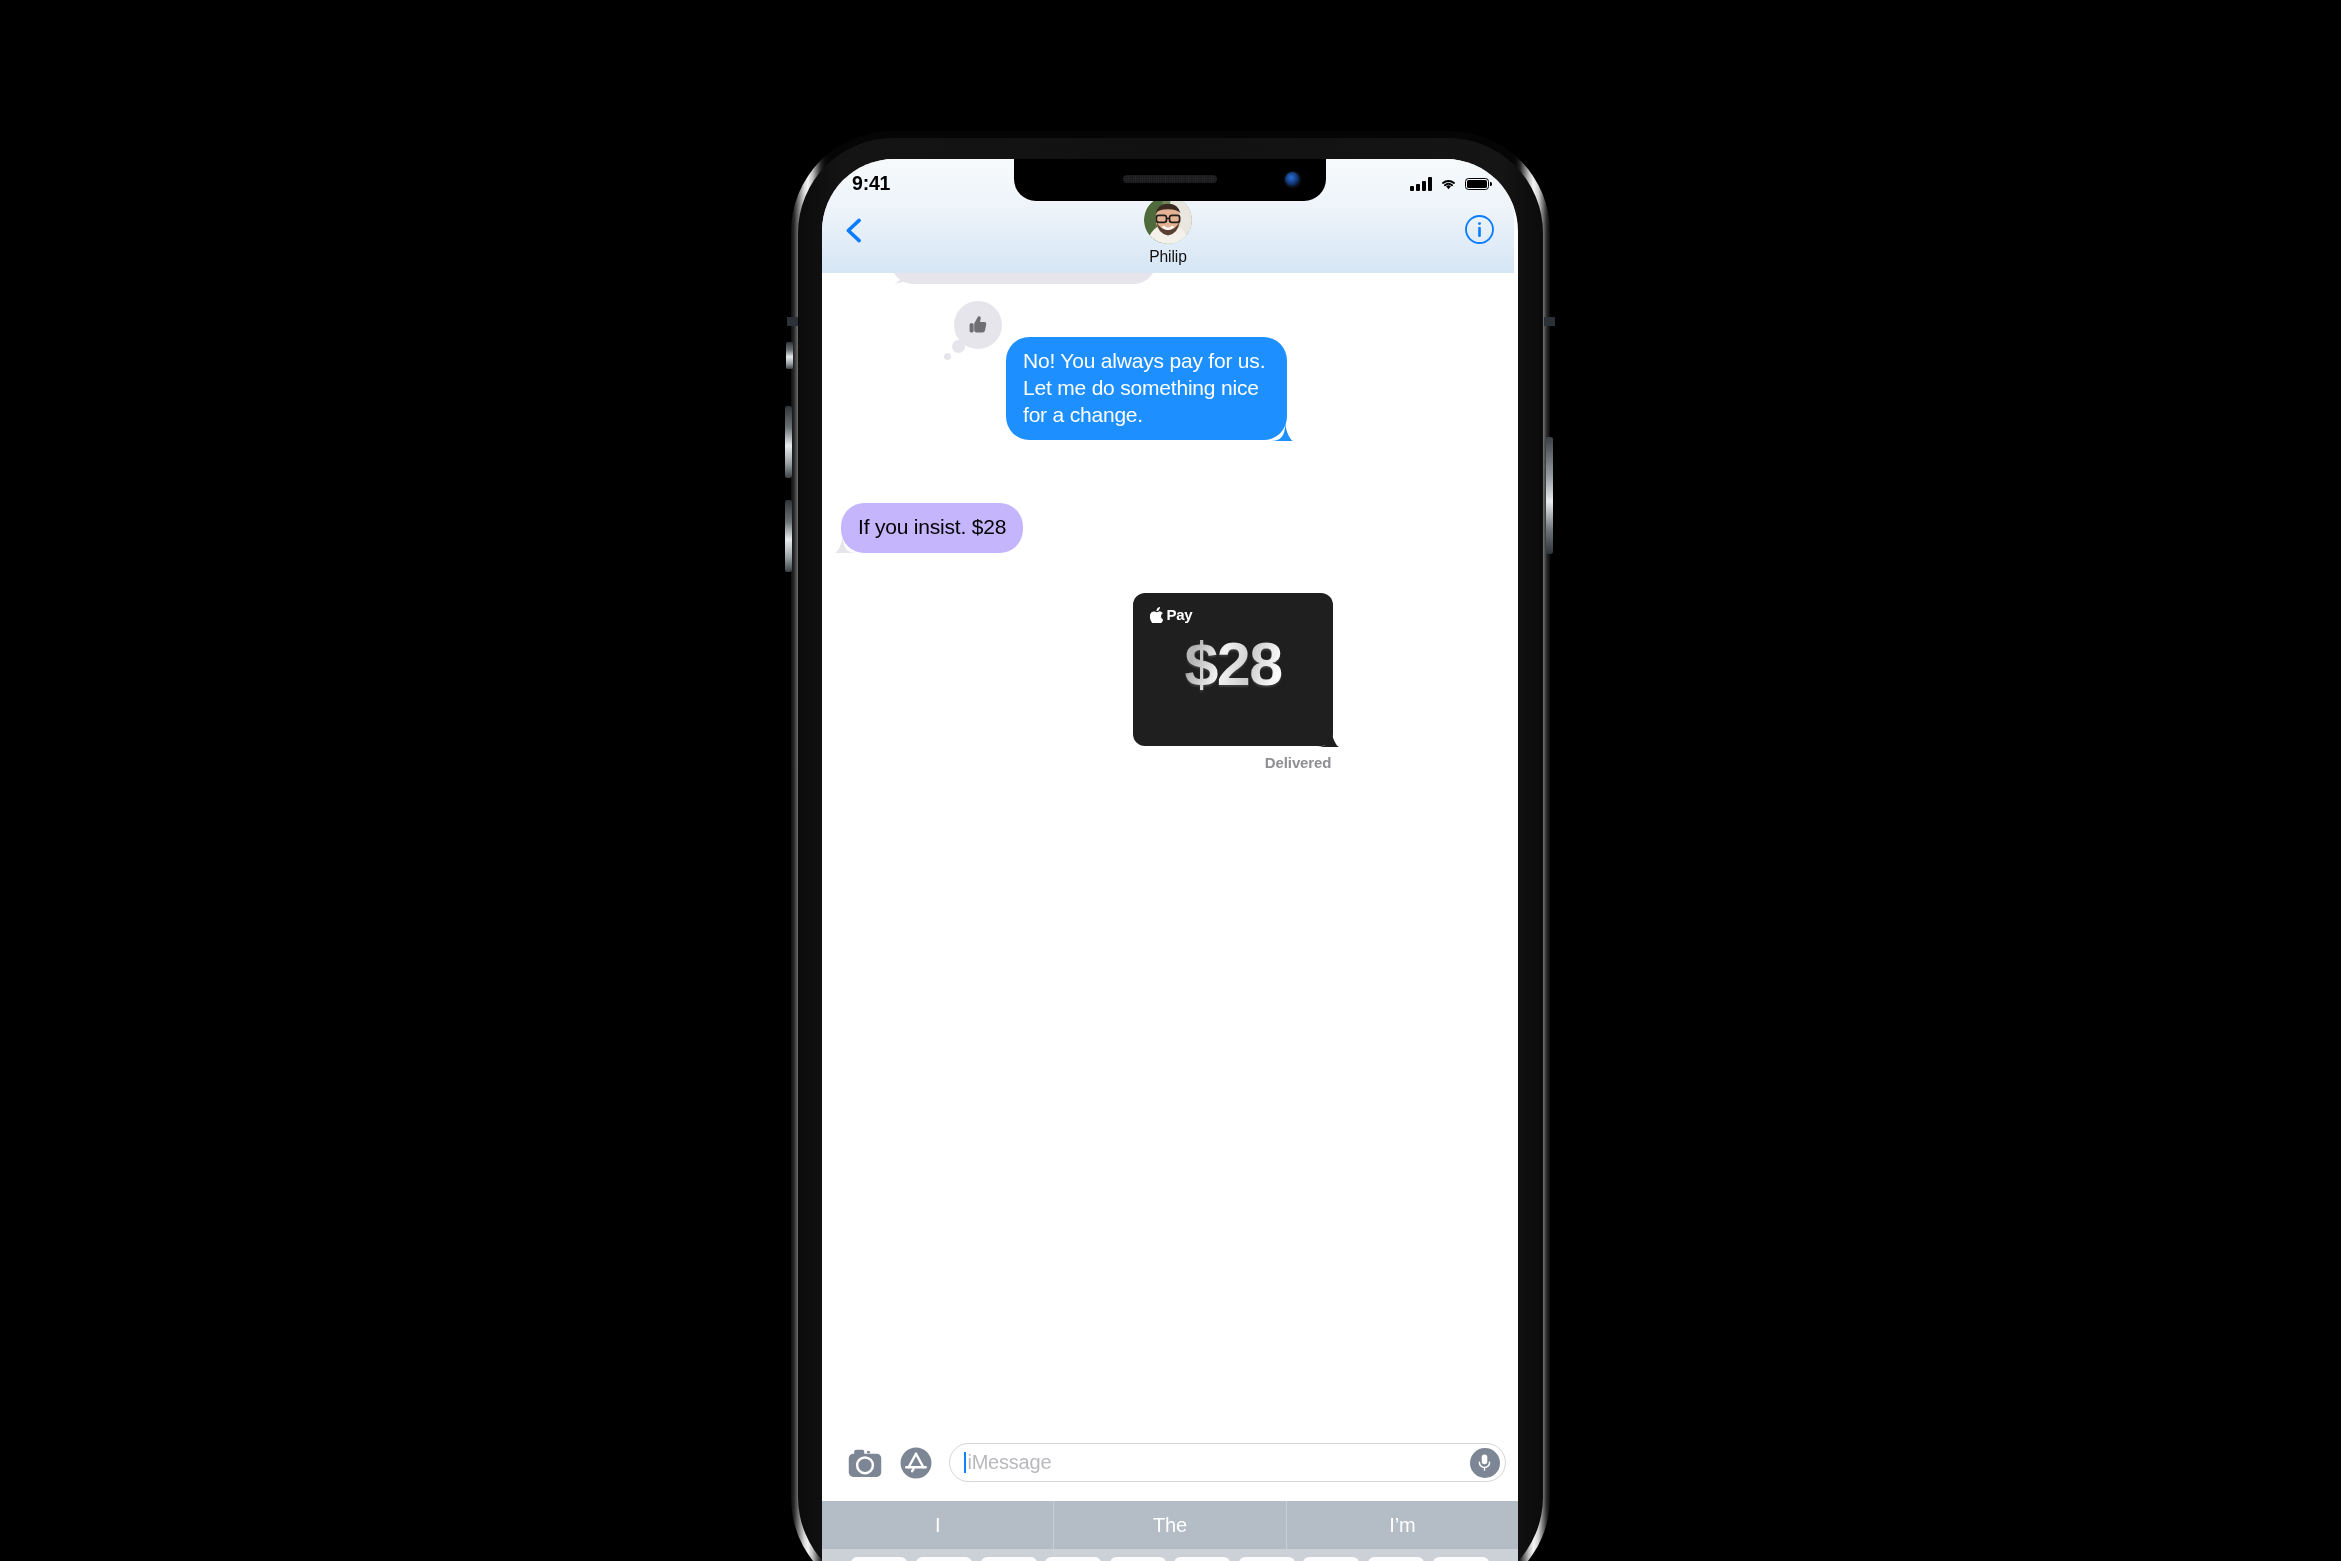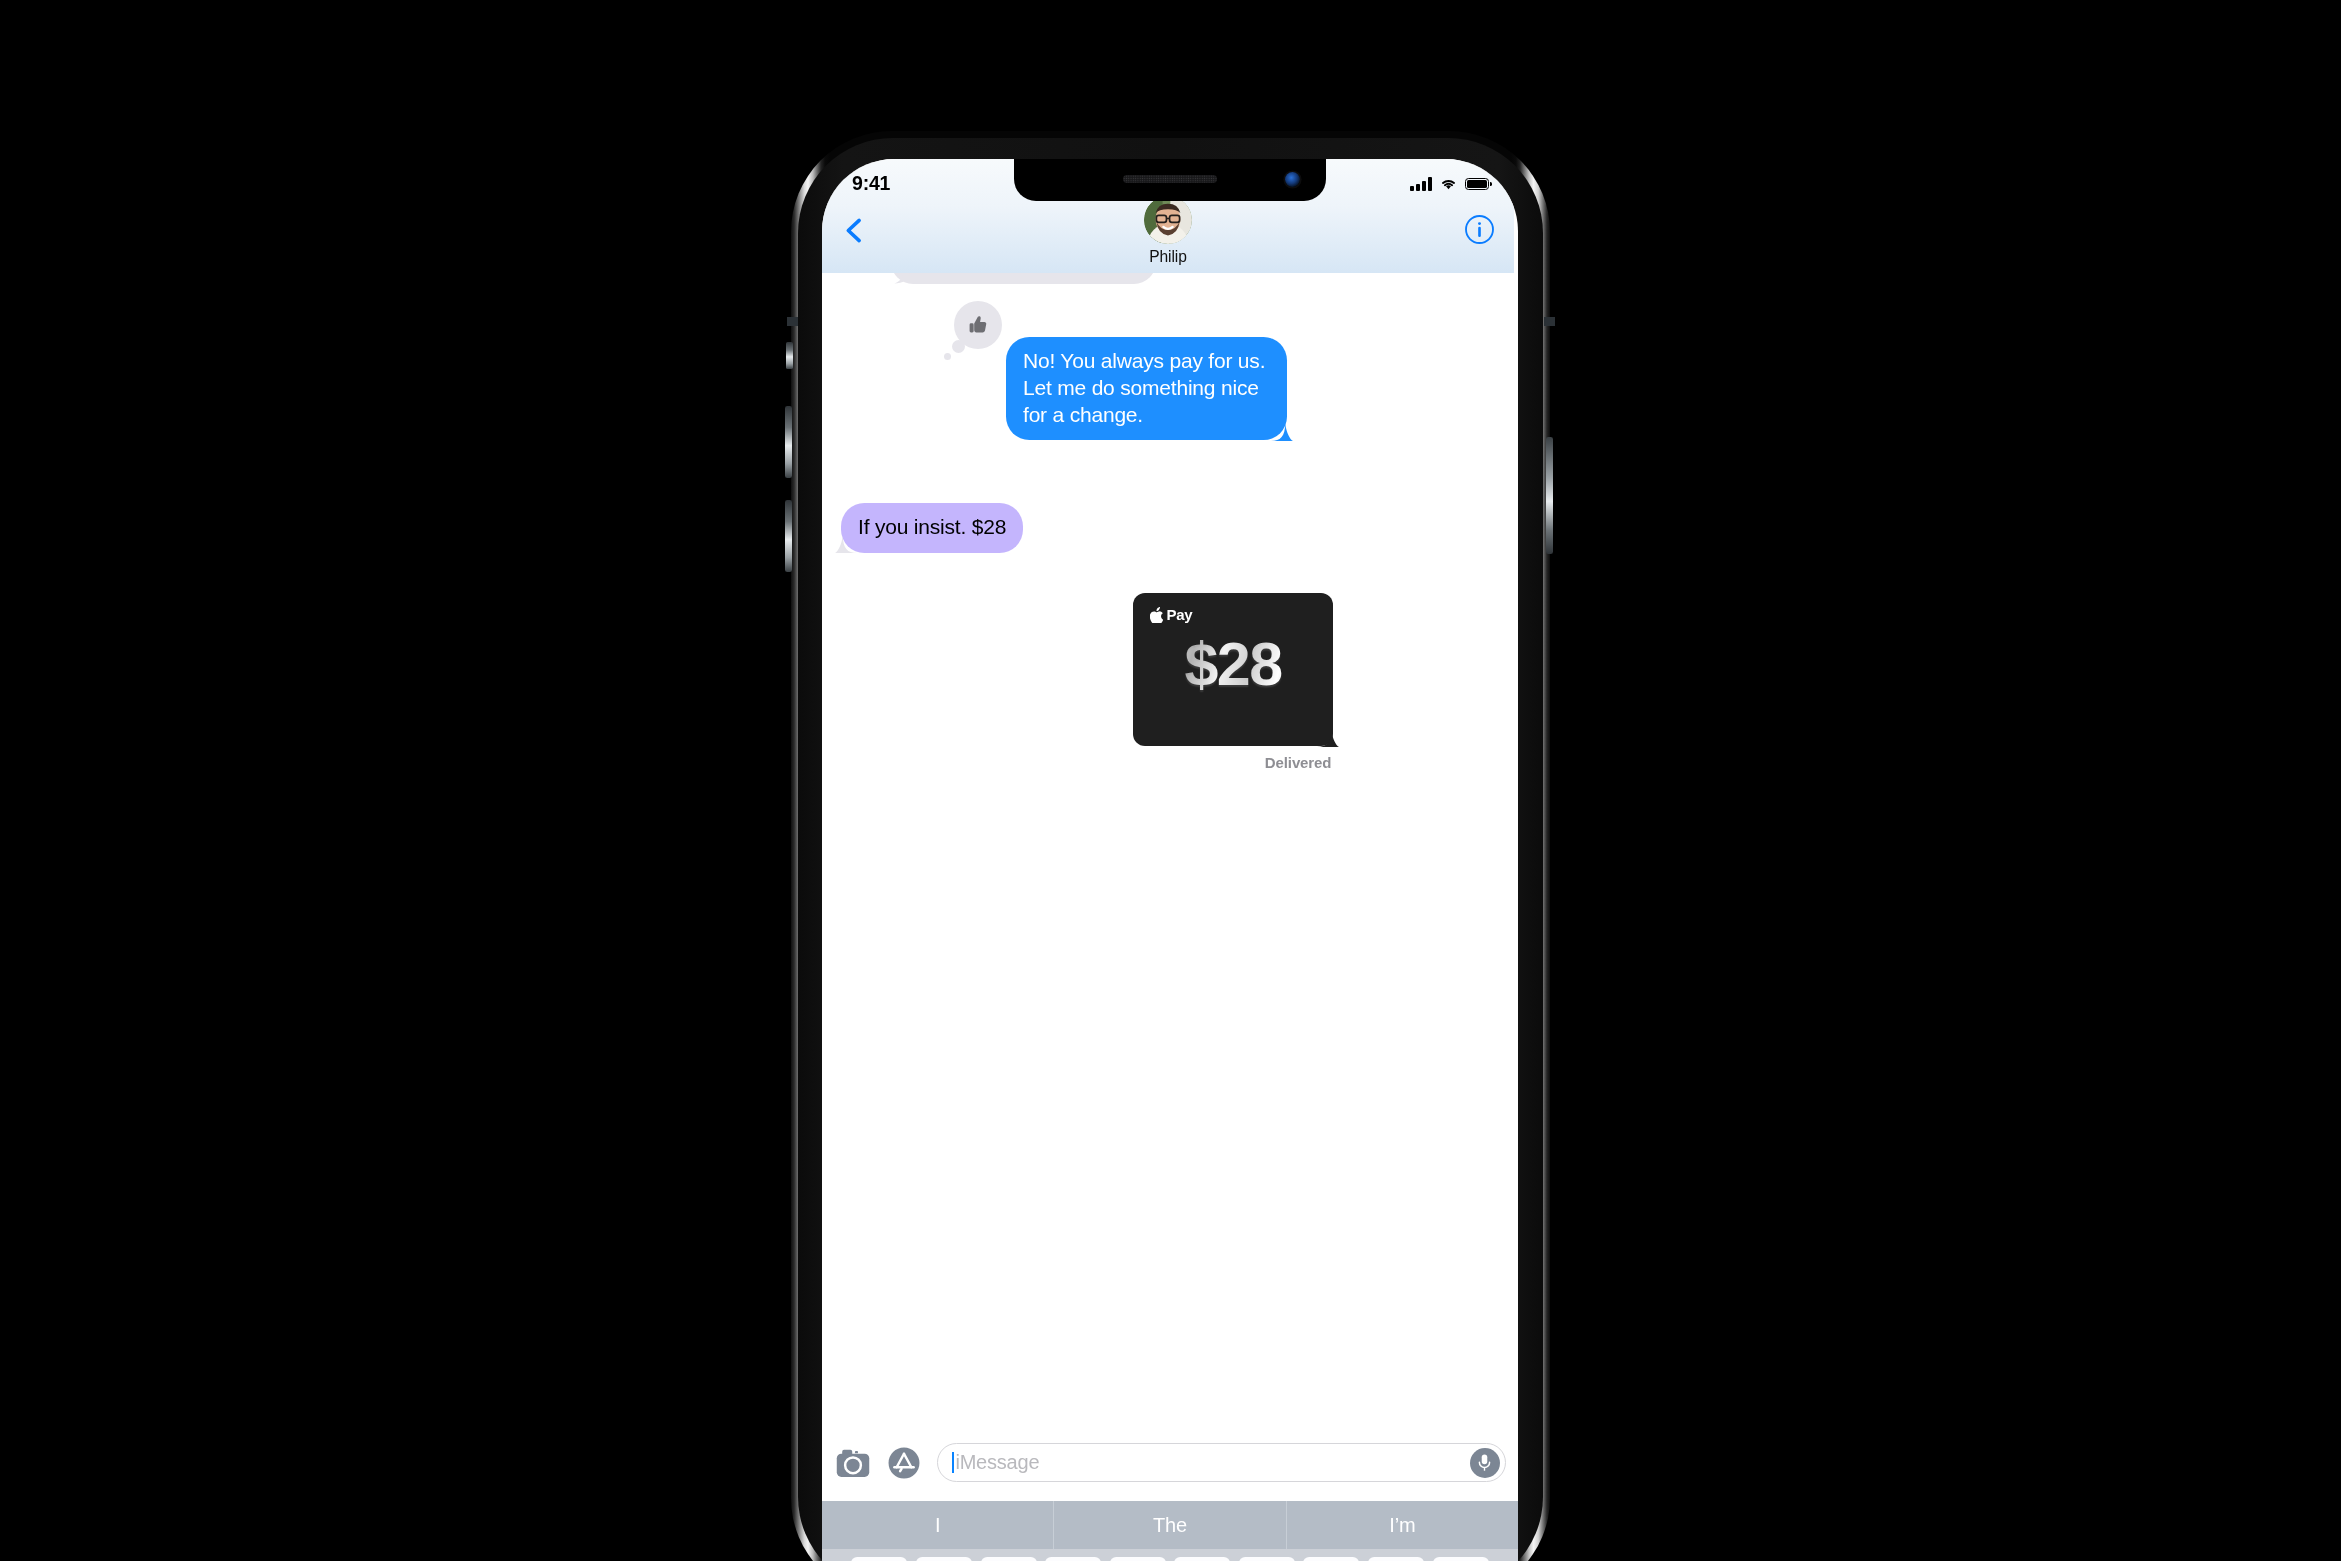--- a/index.html
+++ b/index.html
@@ -122,21 +122,21 @@
      font-size:61px; font-weight:700; letter-spacing:-1.6px; line-height:1;
      background:linear-gradient(105deg,#ffffff 0%,#e3e3e3 16%,#a9a9a9 30%,#f2f2f2 44%,#c8c8c8 58%,#ffffff 72%,#b5b5b5 86%,#eaeaea 100%);
      -webkit-background-clip:text; background-clip:text; color:transparent;
      text-shadow:0 1.6px 1.6px rgba(255,255,255,0.12); }
   .delivered { position:absolute; font-size:15px; font-weight:700; color:#8e8e93;
      letter-spacing:-0.1px; }
 
   
   .inputbar { position:absolute; left:0; right:0; bottom:0; height:176px;
      background:#fff; }
-  .ib-row { position:absolute; left:0; right:0; top:15.6px; height:48px;
+  .ib-row { position:absolute; left:12px; right:0; top:15.6px; height:48px;
      display:flex; align-items:center; padding:0 12.5px; gap:15px; }
   .icon-btn { width:36px; height:36px; flex:none; cursor:pointer;
      display:flex; align-items:center; justify-content:center; }
   .msg-field { flex:1; height:39px; border:1.2px solid #d6d6da; border-radius:19.5px;
      display:flex; align-items:center; padding:0 4.7px 0 14px; position:relative; }
   .caret { width:2.3px; height:21px; background:#0a84ff; margin-right:1.6px; }
   .ph { font-size:20px; color:#b9b9bd; letter-spacing:-0.2px; }
   .mic { margin-left:auto; width:30px; height:30px; border-radius:50%;
      background:#7c8694; display:flex; align-items:center; justify-content:center; }
 

